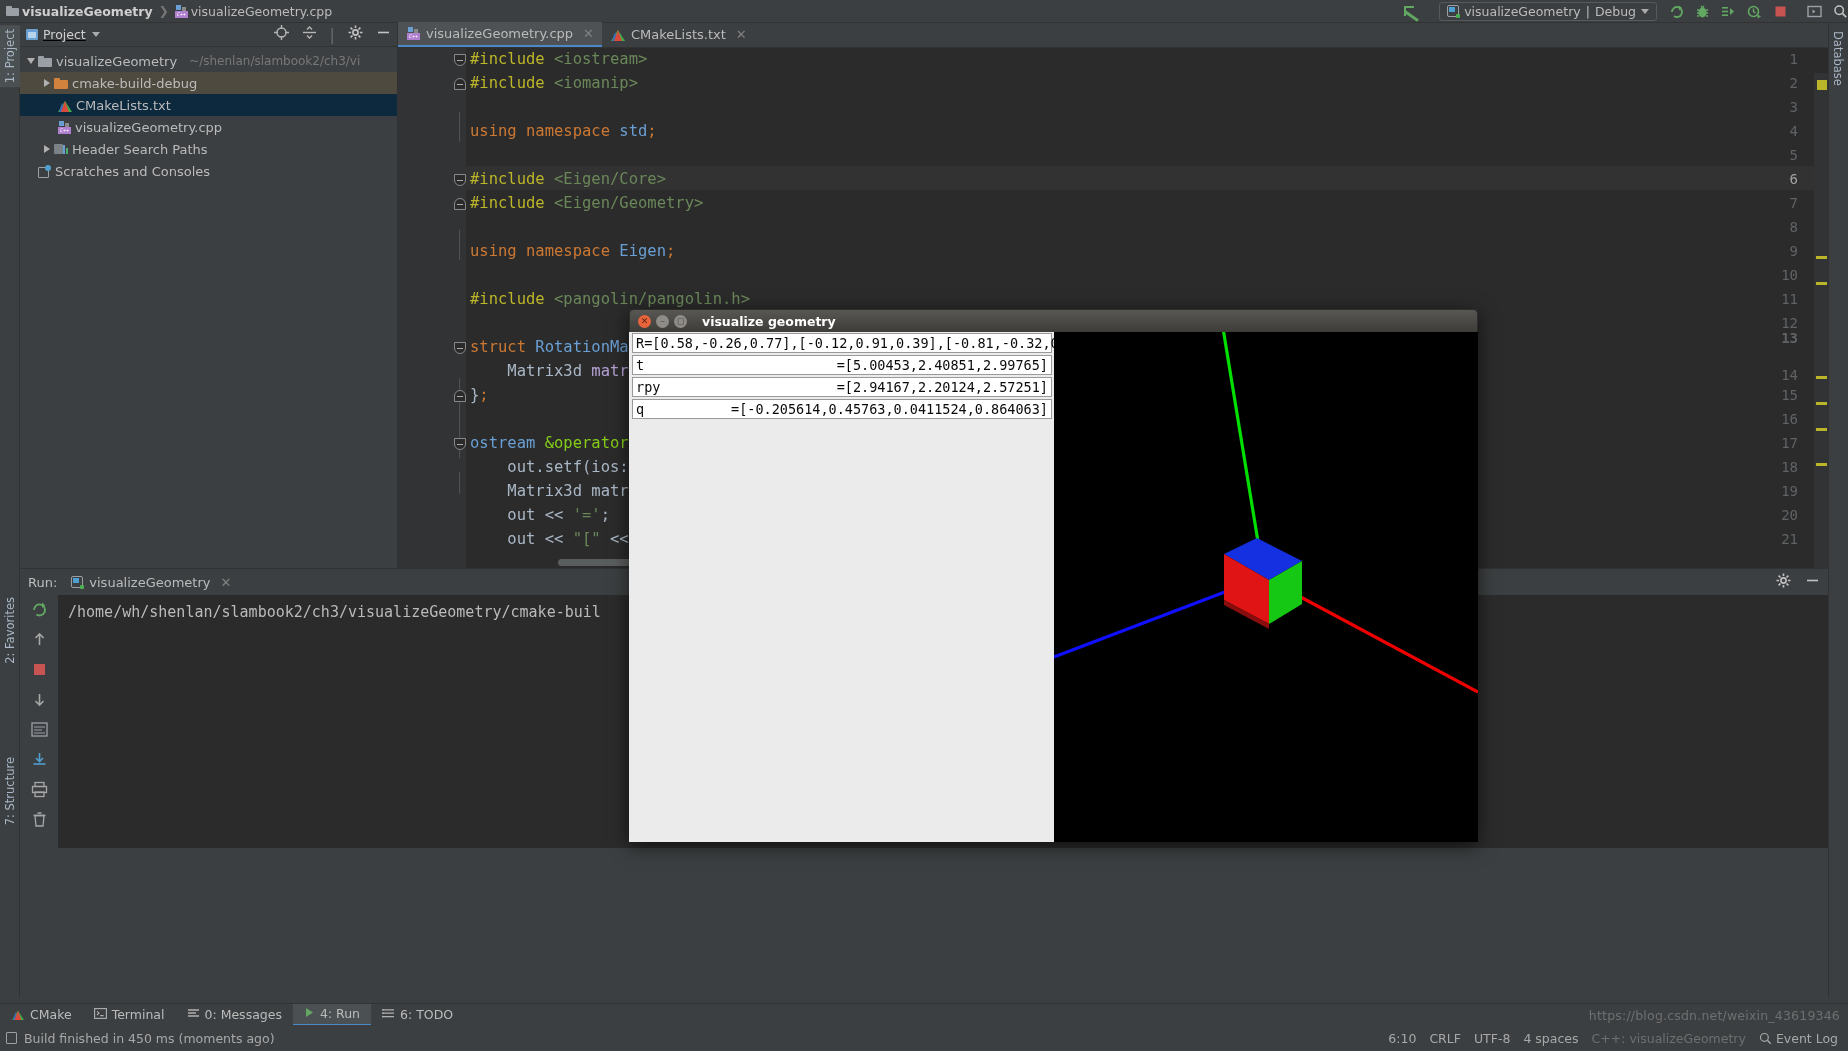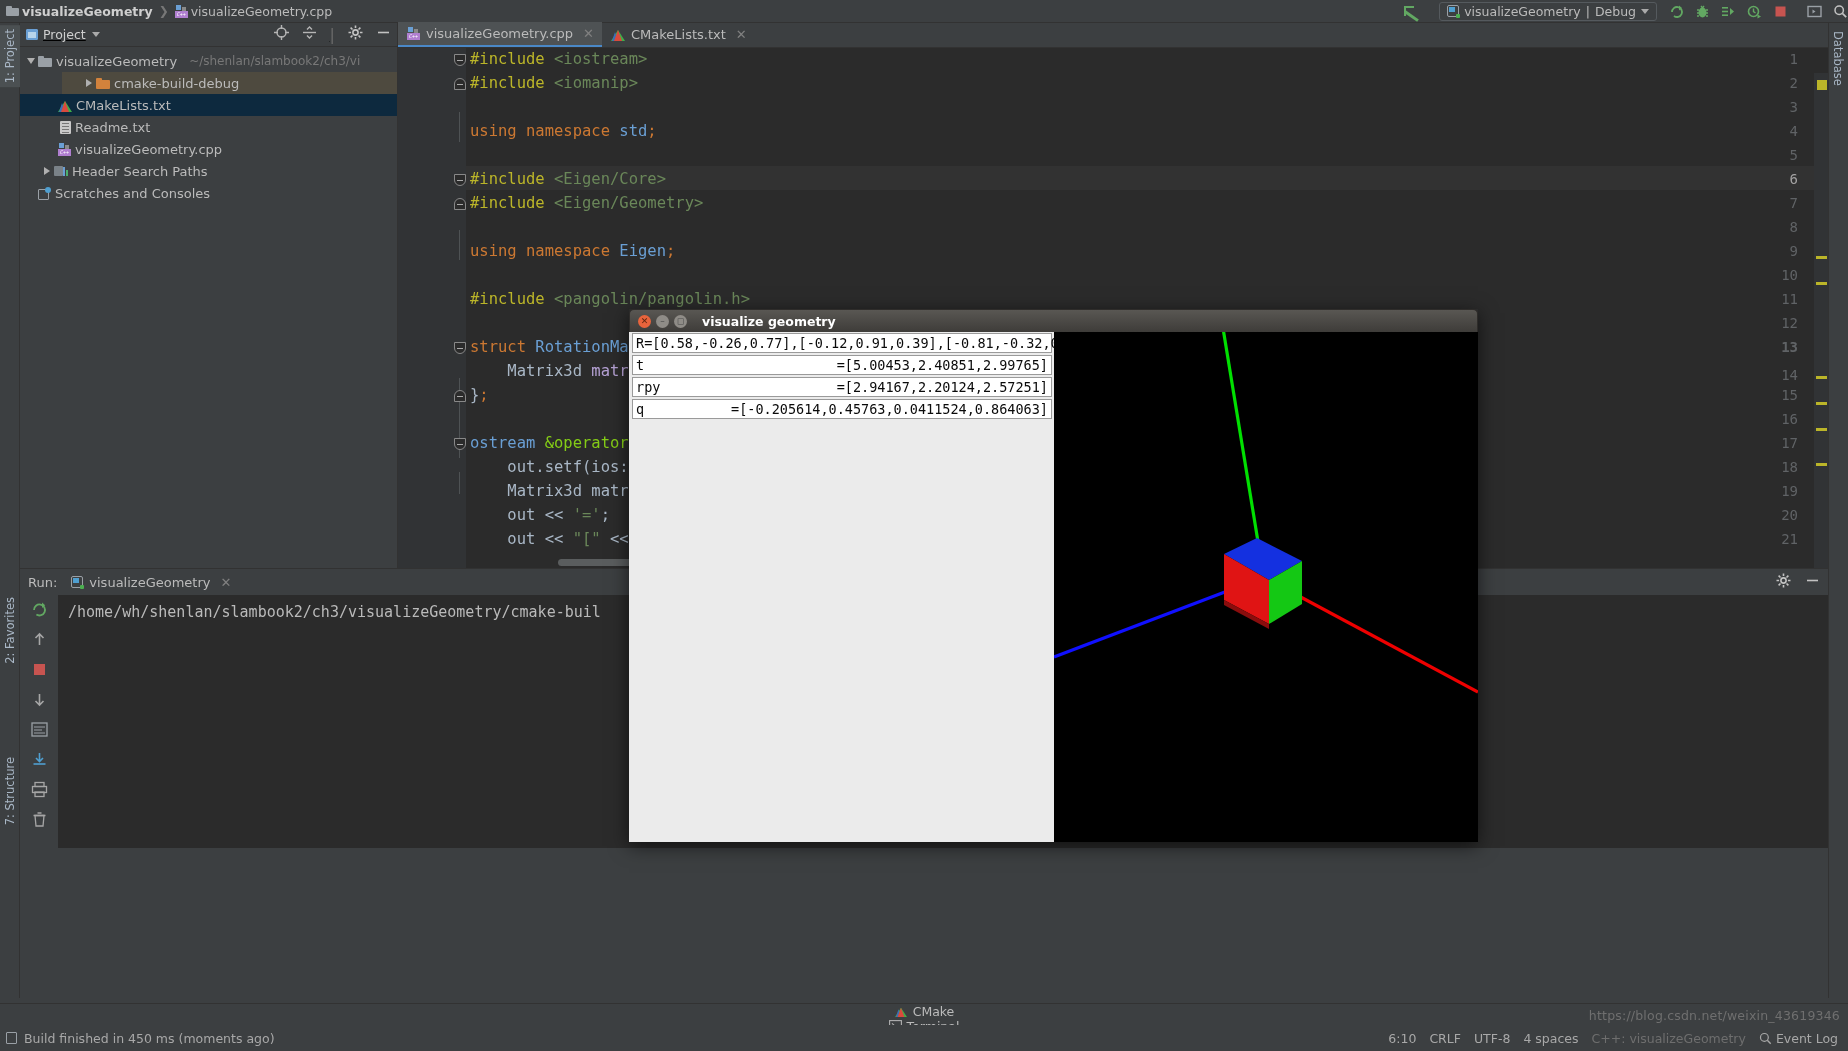--- a/index.html
+++ b/index.html
@@ -85,21 +85,21 @@
     text-decoration:underline;
   }
   .projhdr-title { font-size:12.5px; color:#cfcfcf; margin-left:5px; }
   .win-ic { width:12px;height:11px;border:1.5px solid #6a9fd4;background:#6a9fd4;position:relative;border-radius:1px; }
   .win-ic:after{content:"";position:absolute;left:1px;top:2px;right:1px;bottom:1px;background:#b8d4ea;}
   .projhdr-actions { margin-left:auto; display:flex; align-items:center; gap:13px; }
 
   .tree { padding-top:3px; font-size:13px; font-family:"DejaVu Sans", sans-serif; }
   .trow { display:flex; align-items:center; height:22px; padding-left:4px; white-space:nowrap; cursor:default; }
   .trow.sel-focus { background:#0d293e; }
-  .trow.sel-blur  { background:#4e4a3f;margin-left:42px; }
+  .trow.sel-blur  { background:#4e4a3f; }
   .tw { width:14px; display:flex; justify-content:center; align-items:center; }
   .tri-dn { width:0;height:0;border-left:4.5px solid transparent;border-right:4.5px solid transparent;border-top:6px solid #b0b0b0; }
   .tri-rt { width:0;height:0;border-top:4.5px solid transparent;border-bottom:4.5px solid transparent;border-left:6px solid #b0b0b0; }
   .tlabel { color:#bbbbbb; margin-left:4px; }
   .tpath { color:#787878; font-size:12px; margin-left:12px; }
 
   .folder-grey { width:14px;height:11px;position:relative; }
   .folder-grey:before{content:"";position:absolute;left:0;top:2.5px;width:14px;height:8.5px;background:#9aa0a6;border-radius:1px;}
   .folder-grey:after{content:"";position:absolute;left:0;top:0;width:6px;height:3px;background:#9aa0a6;border-radius:1px 1px 0 0;}
   .folder-org { width:14px;height:11px;position:relative; }
@@ -163,21 +163,21 @@
   .runpanel { position:absolute; left:20px; top:568px; right:20px; height:280px; background:#3c3f41; border-top:1px solid #323232; }
   .runhdr { height:26px; display:flex; align-items:center; padding:0 8px; font-size:13px; color:#bbbbbb; gap:8px; }
   .runhdr .tabchip { display:flex; align-items:center; gap:6px; padding:2px 6px; }
   .runhdr-actions { margin-left:auto; display:flex; align-items:center; gap:14px; }
   .runbody { position:absolute; left:0; top:26px; right:0; bottom:0; background:#2b2b2b; display:flex; }
   .runtools { width:38px; background:#3c3f41; padding-top:6px; display:flex; flex-direction:column; align-items:center; gap:13px; }
   .rt { width:17px; height:17px; position:relative; cursor:pointer; }
   .runconsole { flex:1; padding:8px 10px; font-family:"DejaVu Sans Mono", monospace; font-size:15px; color:#bababa; white-space:pre; overflow:hidden; }
 
   
-  .bottombar { position:absolute; left:0; bottom:26px; width:1848px; height:22px; background:#3c3f41; display:flex; align-items:center; gap:0; border-top:1px solid #323232;flex-direction:column; }
+  .bottombar { position:absolute; left:0; bottom:26px; width:1848px; height:22px; background:#3c3f41; display:flex; align-items:center; gap:0; border-top:1px solid #323232; }
   .btab { display:flex; align-items:center; gap:5px; height:22px; padding:0 11px; font-size:12.5px; color:#bbbbbb; cursor:pointer; }
   .btab.active { background:#4b5052; border-bottom:2px solid #4a88c7; }
 
   
   .statusbar { position:absolute; left:0; bottom:0; width:1848px; height:26px; background:#3c3f41; display:flex; align-items:center; font-size:12.5px; color:#a8a8a8; }
   .status-left { padding-left:6px; display:flex; align-items:center; gap:7px; }
   .status-right { margin-left:auto; display:flex; align-items:center; gap:13px; padding-right:10px; }
   .sq-ic { width:11px; height:12px; border:1.4px solid #9aa0a6; border-radius:1px; }
 
   
@@ -353,24 +353,20 @@
 
       <div class="trow sel-focus" style="padding-left:38px">
         <span class="cmake-ic">
             <i class="t1"></i>
             <i class="t3"></i>
             <i class="t2"></i>
           </span>
         <span class="tlabel">CMakeLists.txt</span>
       </div>
 
-      <div class="trow" style="padding-left:40px">
-        <span class="txt-ic"></span>
-        <span class="tlabel">Readme.txt</span>
-      </div>
 
       <div class="trow" style="padding-left:38px">
         <span class="ic cpp-ic">
             <i class="sq1"></i>
             <i class="sq2"></i>
             <i class="lbl">C++</i>
           </span>
         <span class="tlabel">visualizeGeometry.cpp</span>
       </div>
 
@@ -448,21 +444,21 @@
           <div class="lnum" style="top: 171px;">8</div>
           <div class="codeline" style="top: 170px;"></div>
           <div class="lnum" style="top: 195px;">9</div>
           <div class="codeline" style="top: 194px;"><span class="k-kw">using namespace </span><span class="k-type">Eigen</span><span class="k-kw">;</span></div>
           <div class="lnum" style="top: 219px;">10</div>
           <div class="codeline" style="top: 218px;"></div>
           <div class="lnum" style="top: 243px;">11</div>
           <div class="codeline" style="top: 242px;"><span class="k-pp">#include </span><span class="k-str">&lt;pangolin/pangolin.h&gt;</span></div>
           <div class="lnum" style="top: 267px;">12</div>
           <div class="codeline" style="top: 266px;"></div>
-          <div class="lnum" style="top: 291px; font-weight: bold;">13</div>
+          <div class="lnum" style="top: 282px; font-weight: bold;">13</div>
           <div class="foldmark down" style="top: 294px;"></div>
           <div class="codeline" style="top: 290px;"><span class="k-kw">struct </span><span class="k-type">RotationMa</span></div>
           <div class="lnum" style="top: 319px;">14</div>
           <div class="codeline" style="top: 314px;"><span class="k-id">    Matrix3d </span><span class="k-cls">matrix</span></div>
           <div class="lnum" style="top: 339px;">15</div>
           <div class="foldmark up" style="top: 342px;"></div>
           <div class="codeline" style="top: 338px;"><span class="k-id">}</span><span class="k-kw">;</span></div>
           <div class="lnum" style="top: 363px;">16</div>
           <div class="codeline" style="top: 362px;"></div>
           <div class="lnum" style="top: 387px;">17</div>

